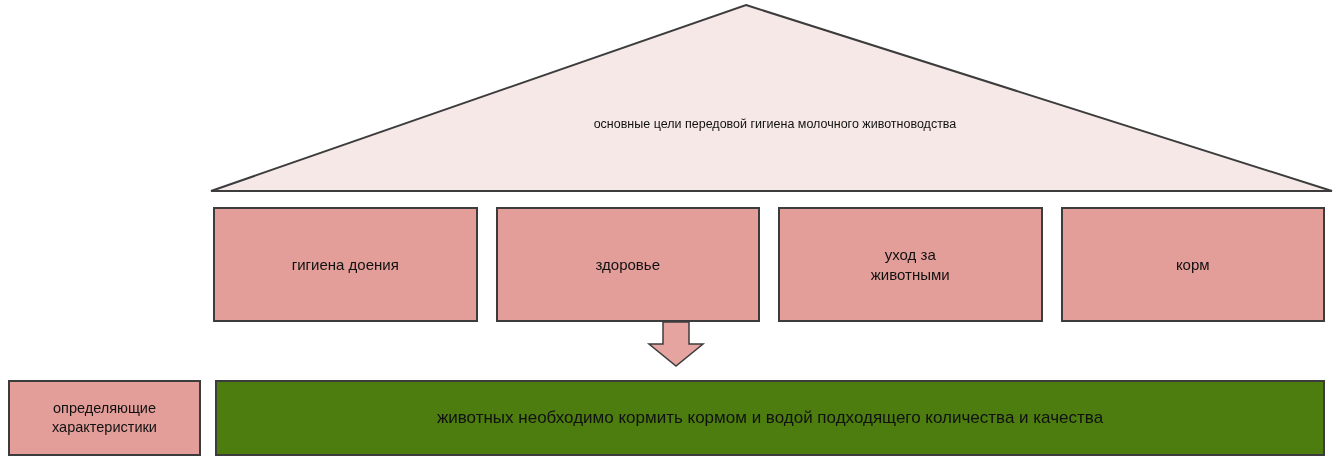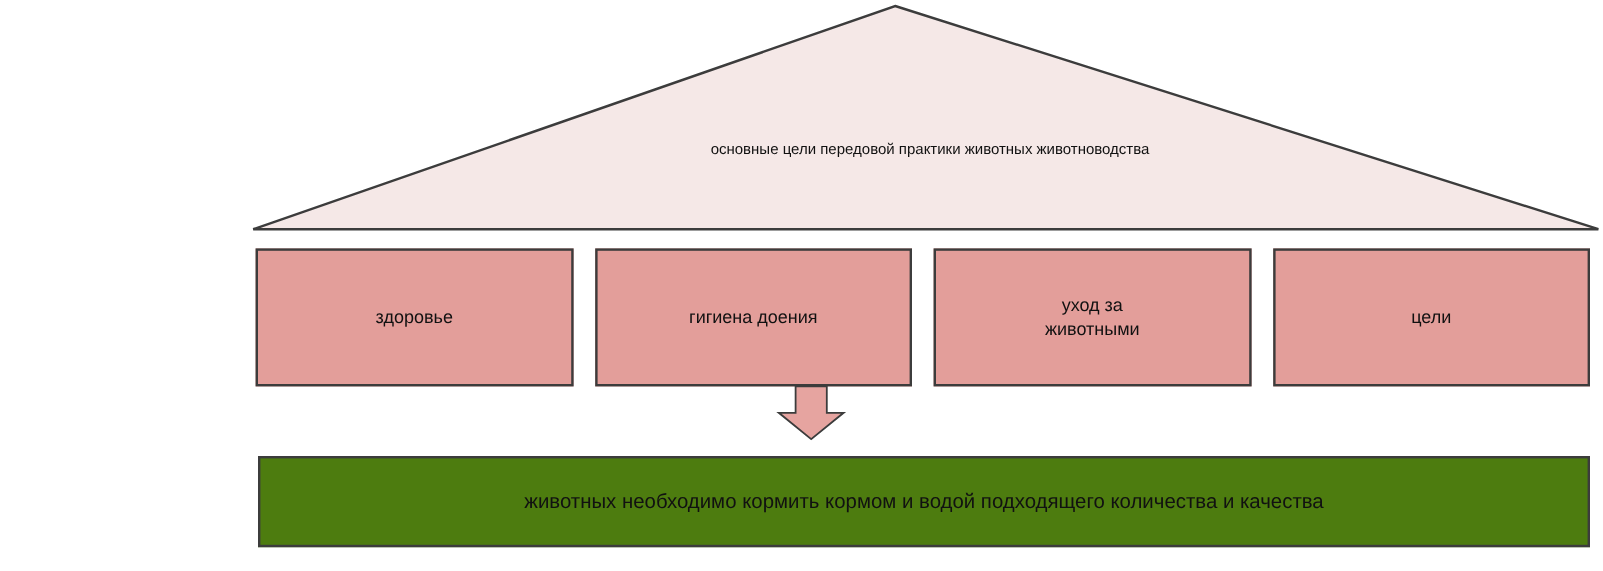--- a/index.html
+++ b/index.html
@@ -98,40 +98,44 @@
 </style>
 </head>
 <body>
 
 <div class="canvas">
 
   <svg class="roof-svg" viewBox="0 0 1336 196" xmlns="http://www.w3.org/2000/svg">
     <polygon points="746,5 1332,191 211,191" fill="#f5e8e7" stroke="#3c3c3c" stroke-width="2" stroke-linejoin="miter"></polygon>
   </svg>
 
-  <div class="roof-label">основные цели передовой практики животных животноводства</div>
+  <div class="roof-label">основные цели передовой гигиена молочного животноводства</div>
 
   <div class="goal-row">
     <div class="goal-box">
-      <span>здоровье</span>
+      <span>гигиена доения</span>
     </div>
     <div class="goal-box">
-      <span>гигиена доения</span>
+      <span>здоровье</span>
     </div>
     <div class="goal-box">
       <span>уход за
 животными</span>
     </div>
     <div class="goal-box">
-      <span>цели</span>
+      <span>корм</span>
     </div>
   </div>
 
   <svg class="arrow-svg" viewBox="0 0 60 46" xmlns="http://www.w3.org/2000/svg">
     <polygon points="17,1 43,1 43,23 57,23 30,45 3,23 17,23" fill="#e6a4a0" stroke="#3c3c3c" stroke-width="1.5" stroke-linejoin="miter"></polygon>
   </svg>
 
+  <div class="bottom-left-box">
+    <span>определяющие
+характеристики</span>
+  </div>
 
   <div class="statement-box">
     <span>животных необходимо кормить кормом и водой подходящего количества и качества</span>
   </div>
 
 </div>
 
 </body></html>

